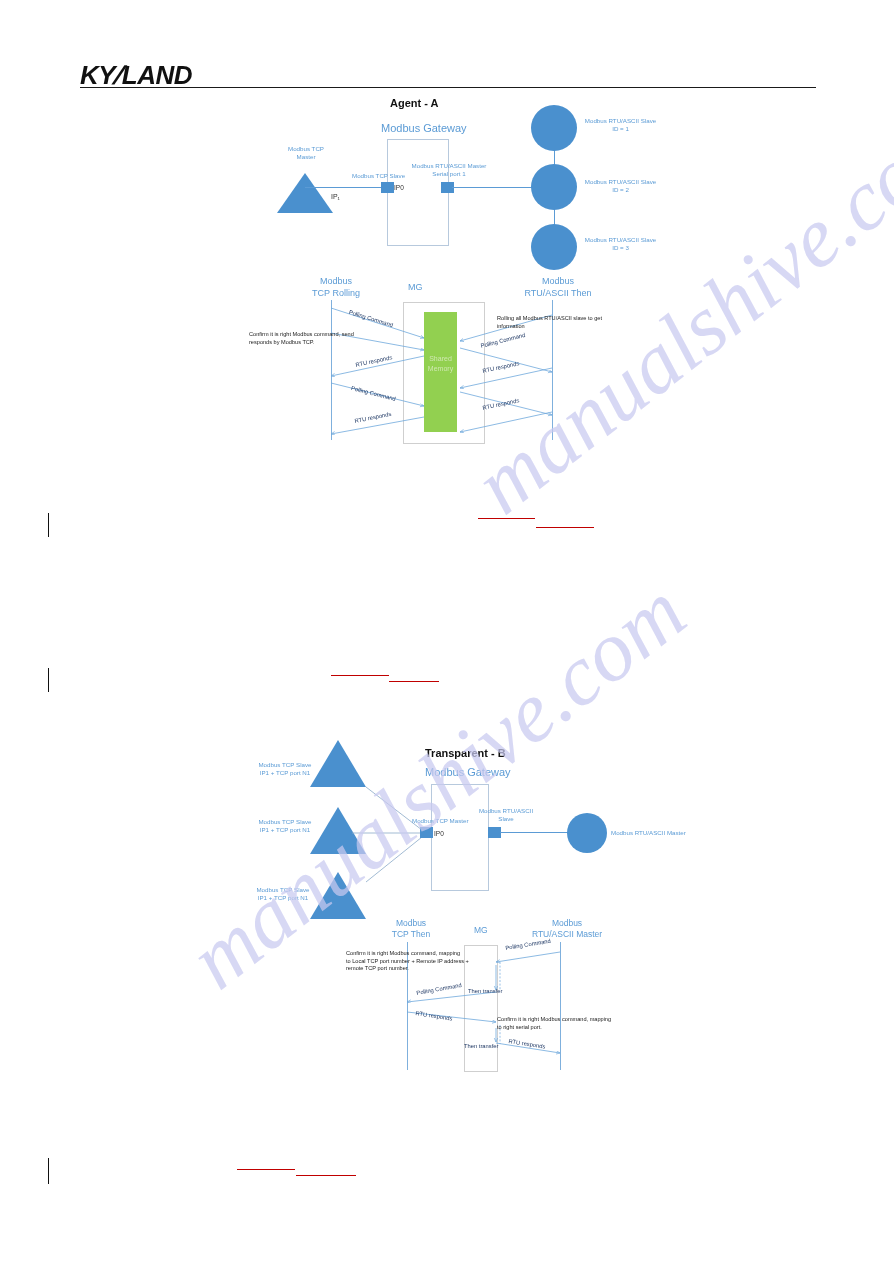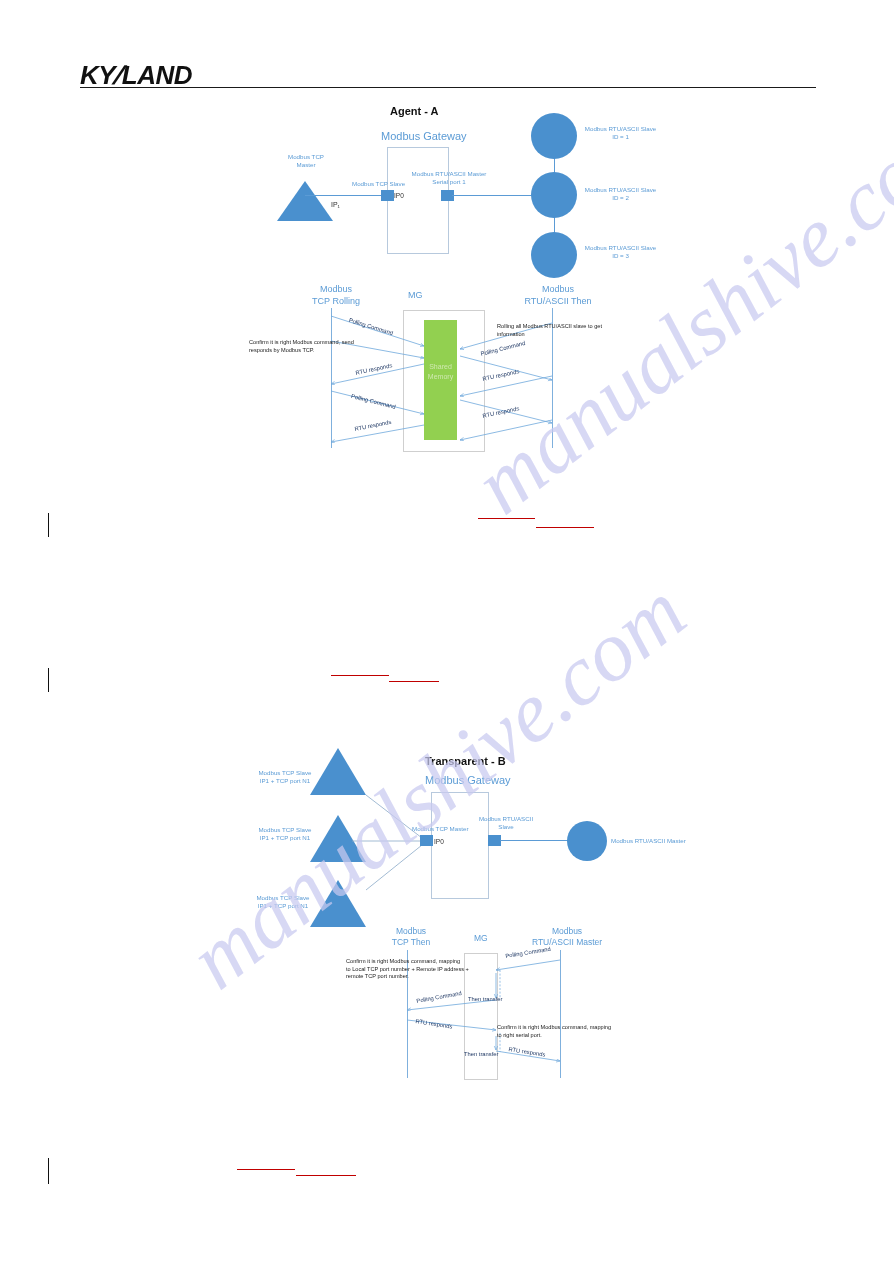--- a/index.html
+++ b/index.html
@@ -68,21 +68,21 @@
   }
   #header-rule {
     position: absolute;
     left: 80px; top: 87px;
     width: 736px; height: 1px;
     background: #1a1a1a;
     z-index: 3;
   }
 
   
-  .diagram { position: absolute; z-index: 2; margin-top: 8px; }
+  .diagram { position: absolute; z-index: 2; }
 
   .dg-title {
     position: absolute;
     font-weight: bold;
     font-size: 11px;
     color: #111111;
     white-space: nowrap;
   }
   .dg-sub {
     position: absolute;

